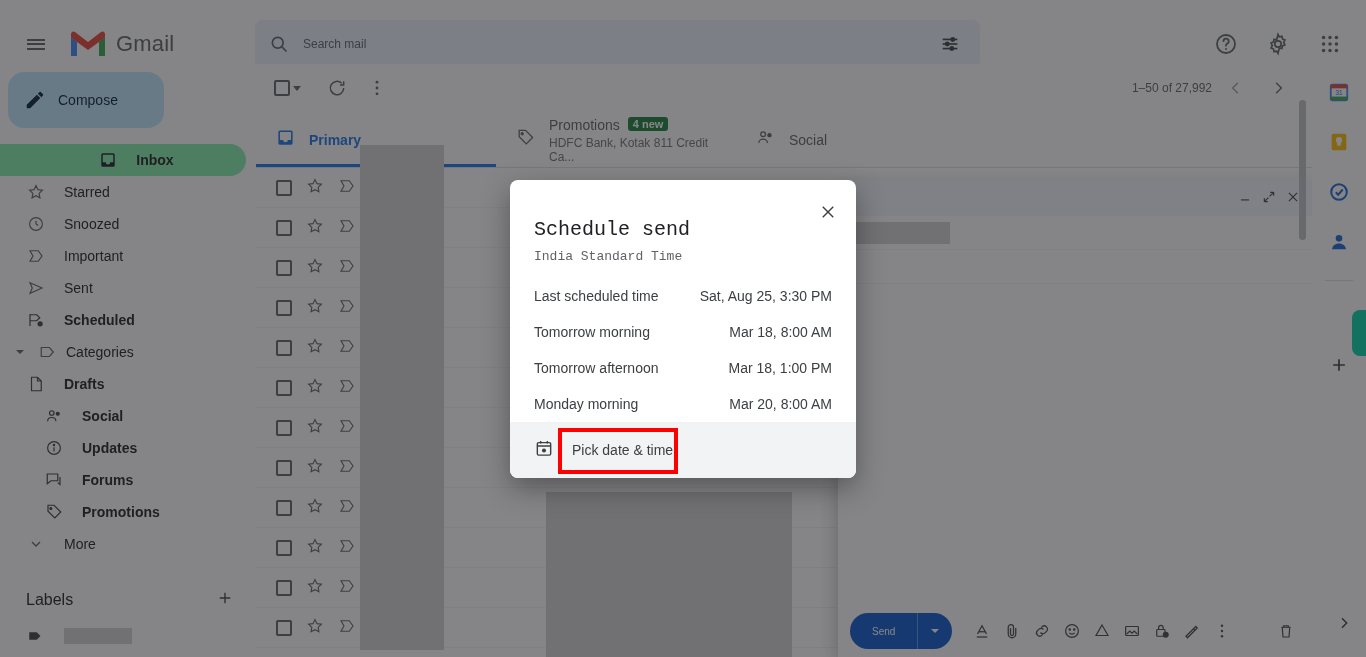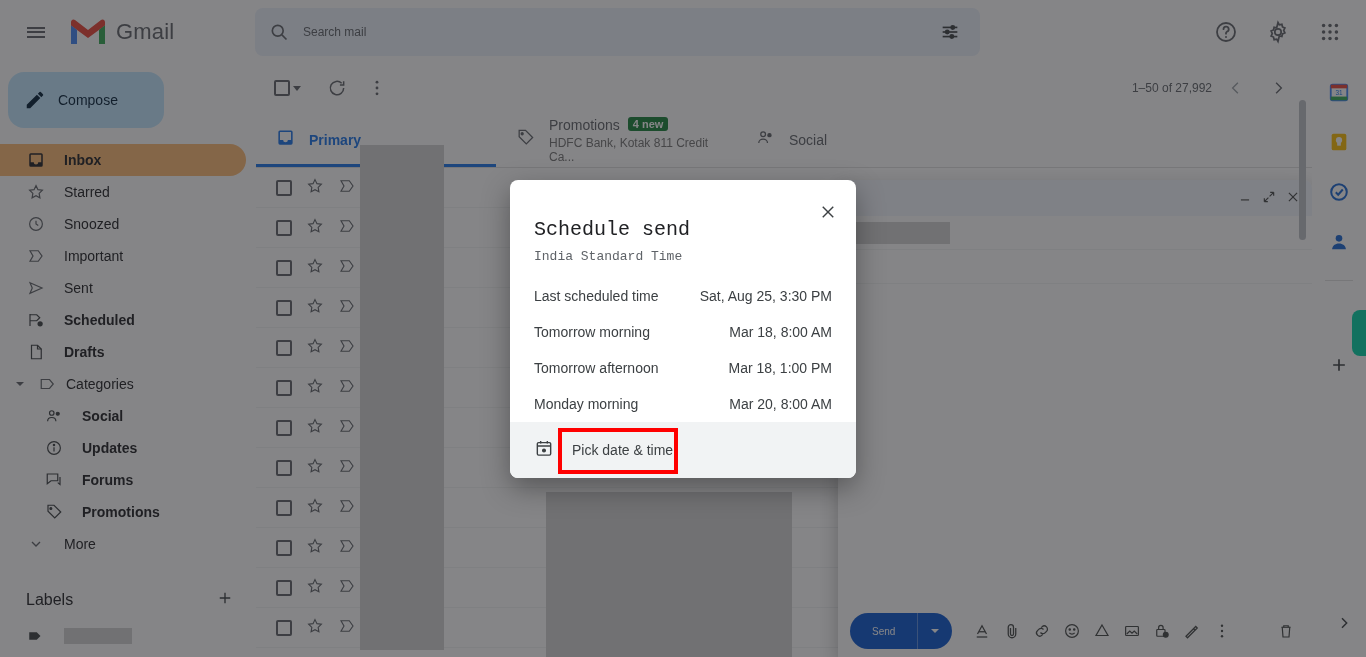--- a/index.html
+++ b/index.html
@@ -8,21 +8,21 @@
     overflow: hidden;
     font-family: "Liberation Sans", sans-serif;
     background: #ffffff;
   }
   #root { position: relative; width: 1366px; height: 657px; background: #fff; }
 
   
   .gmail { position: absolute; inset: 0; background: #ffffff; }
 
   
-  .header { position: absolute; left: 0; top: 0; width: 1366px; height: 64px; background: #fff; display: flex; align-items: center; }
+  .header { position: absolute; left: 0; top: 12px; width: 1366px; height: 64px; background: #fff; display: flex; align-items: center; }
   .hamburger { width: 48px; height: 48px; margin-left: 12px; display: flex; align-items: center; justify-content: center; cursor: pointer; }
   .hamburger span { display: block; width: 18px; height: 2px; background: #5f6368; margin: 2.5px 0; }
   .brand { display: flex; align-items: center; gap: 8px; margin-left: 8px; }
   .gmail-logo { width: 40px; height: 30px; position: relative; }
   .brand-text { font-size: 22px; color: #5f6368; letter-spacing: .2px; }
 
   .searchbar {
     position: absolute; left: 255px; top: 8px; width: 725px; height: 48px;
     background: #eaf1fb; border-radius: 8px; display: flex; align-items: center;
   }
@@ -36,21 +36,21 @@
 
   
   .sidebar { position: absolute; left: 0; top: 64px; width: 256px; height: 593px; background: #fff; }
   .compose-btn {
     margin: 8px 0 16px 8px; width: 156px; height: 56px; border-radius: 16px;
     background: #c2e7ff; display: flex; align-items: center; gap: 12px; padding-left: 16px; cursor: pointer;
   }
   .compose-label { font-size: 14px; color: #001d35; }
   .nav-item { height: 32px; display: flex; align-items: center; gap: 18px; padding-left: 26px; border-radius: 0 16px 16px 0; margin-right: 10px; cursor: pointer; }
   .nav-item .ni-label { font-size: 14px; color: #202124; }
-  .nav-item.active { background: #fdba74; }
+  .nav-item.active { background: #86efac; justify-content: center; }
   .nav-item.active .ni-label { font-weight: bold; }
   .nav-item.bold .ni-label { font-weight: bold; }
   .nav-item.sub { padding-left: 44px; }
   .nav-item.cat { padding-left: 10px; gap: 8px; }
   .nav-icon { width: 20px; height: 20px; display: flex; align-items: center; justify-content: center; flex: none; }
   .labels-head { margin-top: 20px; height: 40px; display: flex; align-items: center; justify-content: space-between; padding: 0 22px 0 26px; }
   .labels-title { font-size: 16px; color: #202124; }
   .label-row { height: 32px; display: flex; align-items: center; gap: 18px; padding-left: 26px; }
   .redact { background: #d3d3d3; }
 
@@ -257,42 +257,42 @@
         <span class="nav-icon">
           <svg width="18" height="18" viewBox="0 0 24 24" fill="none" stroke="#3c4043" stroke-width="1.6">
             <path d="M4 4v16"></path>
               <path d="M4 5h9l4 4-4 4H4"></path>
               <circle cx="17.5" cy="17" r="3.5" fill="#3c4043" stroke="none"></circle>
           </svg>
         </span>
         <span class="ni-label">Scheduled</span>
       </div>
 
+      <div class="nav-item cat">
+        <span class="nav-icon">
+          <svg width="10" height="10" viewBox="0 0 10 10" fill="#5f6368">
+              <path d="M1 3l4 4 4-4z"></path>
+            </svg>
+        </span>
+        <span class="nav-icon">
+          <svg width="18" height="18" viewBox="0 0 24 24" fill="none" stroke="#5f6368" stroke-width="1.6">
+              <path d="M3 6h11l5 6-5 6H3z"></path>
+            </svg>
+        </span>
+        <span class="ni-label">Categories</span>
+      </div>
+
       <div class="nav-item bold">
         <span class="nav-icon">
           <svg width="18" height="18" viewBox="0 0 24 24" fill="none" stroke="#3c4043" stroke-width="1.6">
               <path d="M6 3h8l5 5v13H6z"></path>
               <path d="M14 3v5h5"></path>
             </svg>
         </span>
         <span class="ni-label">Drafts</span>
-      </div>
-
-      <div class="nav-item cat">
-        <span class="nav-icon">
-          <svg width="10" height="10" viewBox="0 0 10 10" fill="#5f6368">
-              <path d="M1 3l4 4 4-4z"></path>
-            </svg>
-        </span>
-        <span class="nav-icon">
-          <svg width="18" height="18" viewBox="0 0 24 24" fill="none" stroke="#5f6368" stroke-width="1.6">
-              <path d="M3 6h11l5 6-5 6H3z"></path>
-            </svg>
-        </span>
-        <span class="ni-label">Categories</span>
       </div>
 
       <div class="nav-item sub bold">
         <span class="nav-icon">
           <svg width="18" height="18" viewBox="0 0 24 24" fill="none" stroke="#3c4043" stroke-width="1.6">
               <circle cx="9" cy="8" r="3"></circle>
               <path d="M3.5 19c0-3 2.5-5 5.5-5s5.5 2 5.5 5"></path>
               <circle cx="17" cy="9" r="2" fill="#3c4043"></circle>
             </svg>
         </span>

